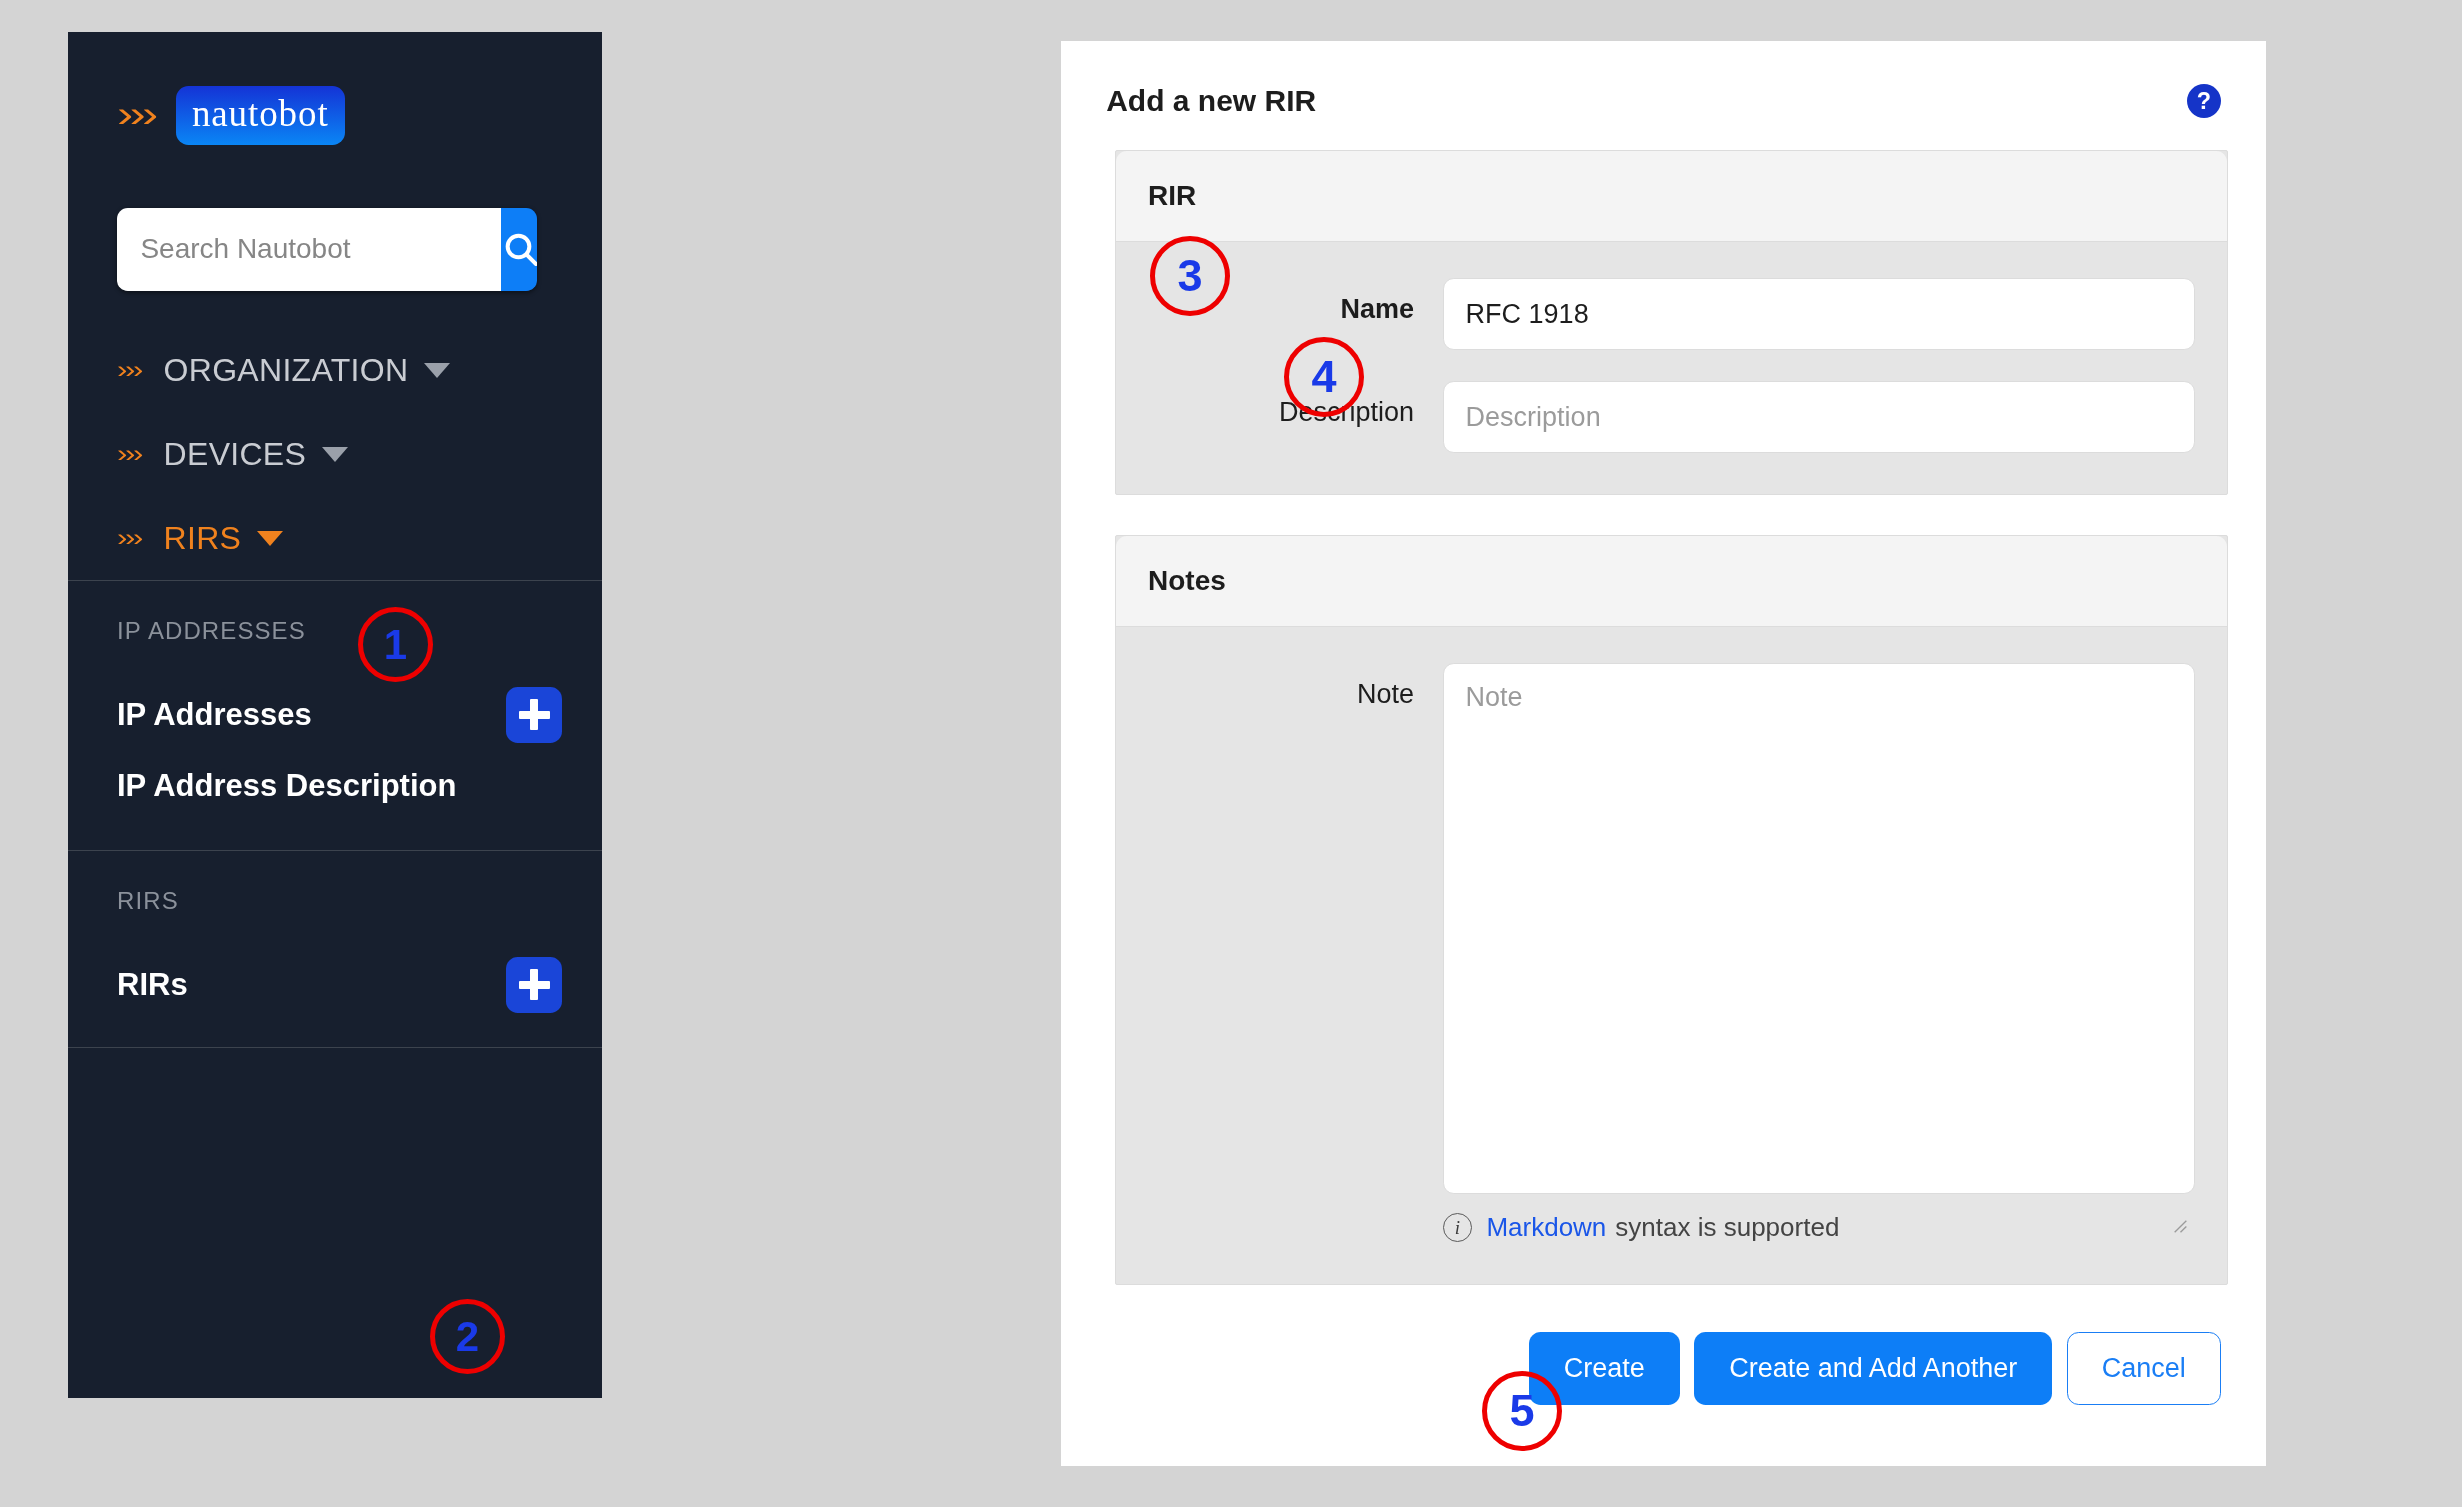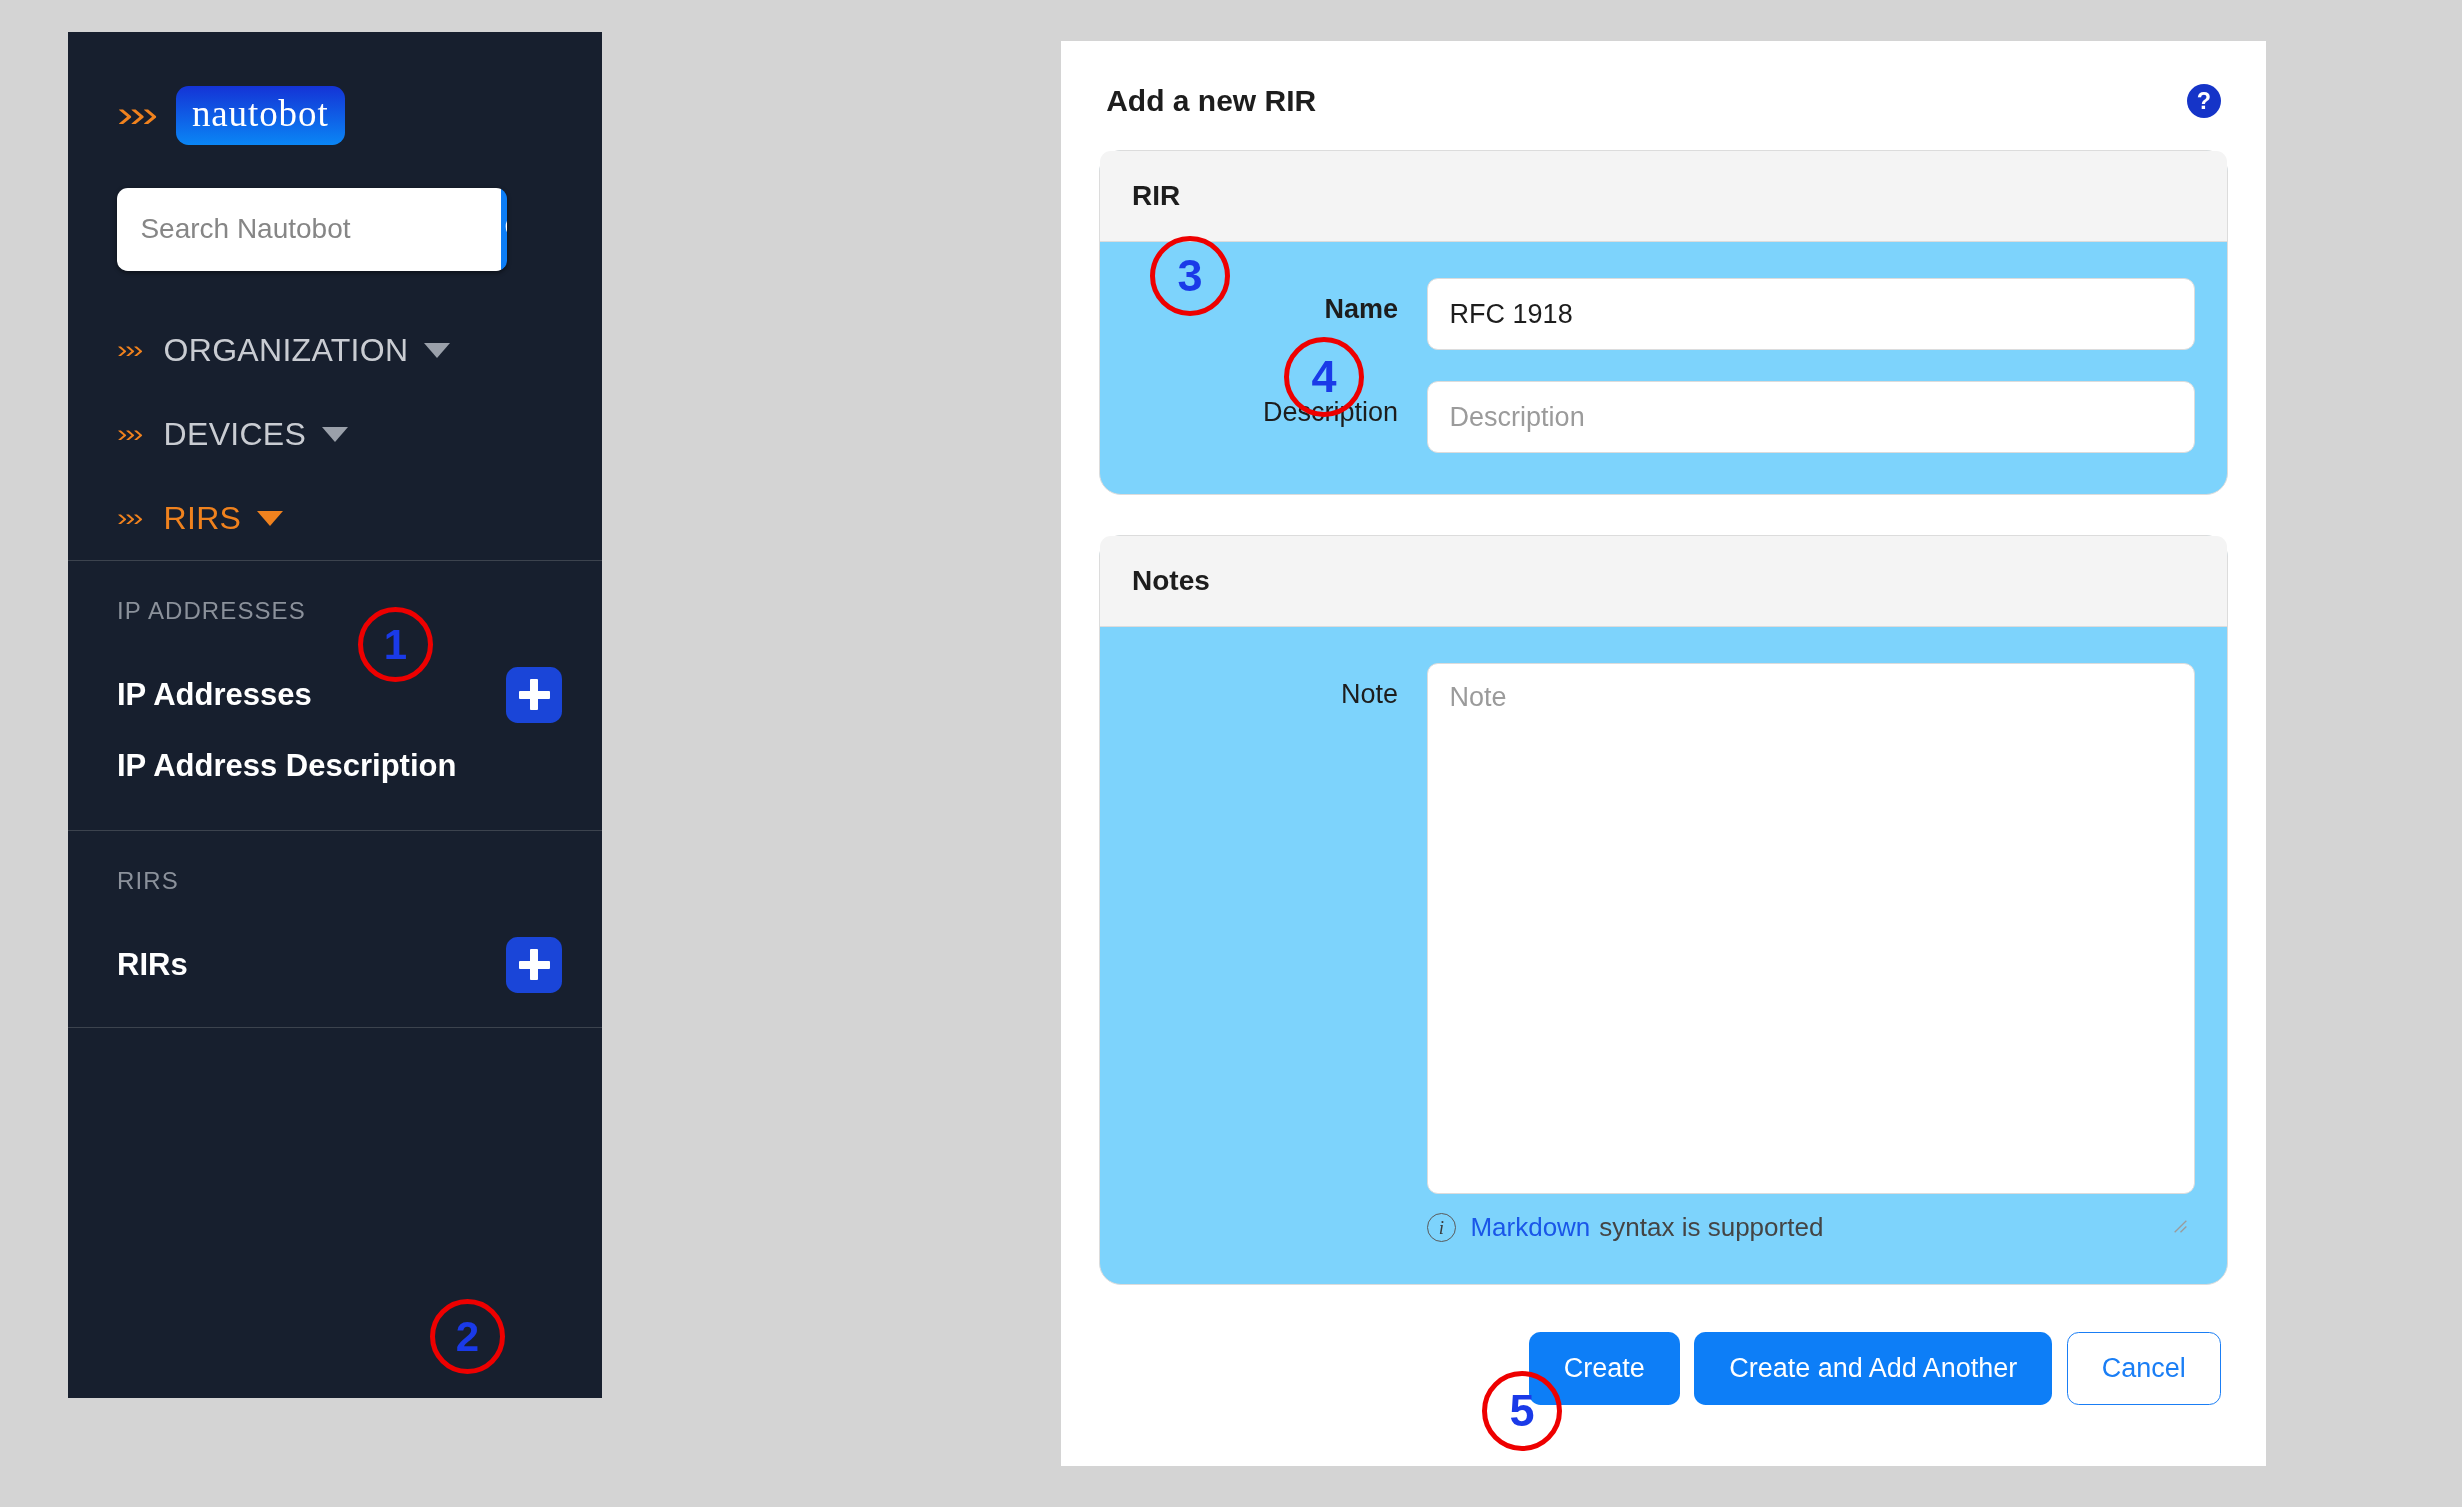--- a/index.html
+++ b/index.html
@@ -47,22 +47,22 @@
     border-radius: 12.6px;
     padding: 9px 16px 12.6px 16px;
     font-family: Liberation Serif, serif;
     font-size: 37px;
     color: #ffffff;
     line-height: 1;
     letter-spacing: 0.9px;
   }
 
   .sb-search {
-    margin: 43px 0 0 49px;
-    width: 390px;
+    margin: 63px 0 0 49px;
+    width: 420px;
     height: 83px;
     display: flex;
     border-radius: 10.8px;
     overflow: hidden;
     box-shadow: 0 1.8px 4.5px rgba(0,0,0,0.45);
   }
   .sb-search input {
     flex: 1;
     border: none;
     outline: none;
@@ -195,23 +195,24 @@
     font-size: 23.4px;
     font-weight: 700;
     display: flex;
     align-items: center;
     justify-content: center;
     cursor: pointer;
   }
 
   .card {
     border: 1.8px solid #dcdcdc;
-    border-radius: 22px;
-    background: #7dd3fc;
+    border-radius: 2px;
+    background: #e5e5e5;
     margin-bottom: 40px;
+    margin-left: 16px;
   }
   .card-head {
     background: #f4f4f4;
     border-bottom: 1.8px solid #dcdcdc;
     border-radius: 10.8px 10.8px 0 0;
     padding: 29px 32px;
     font-size: 28px;
     font-weight: 700;
     color: #1d1d1d;
   }

